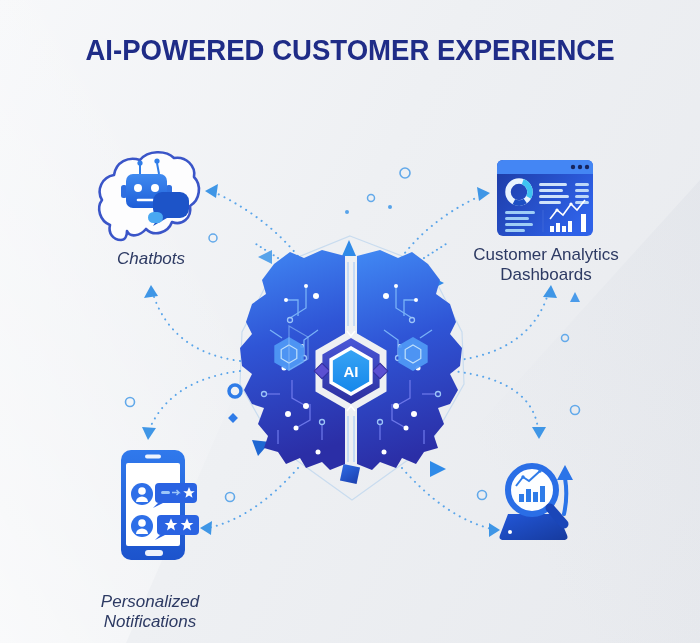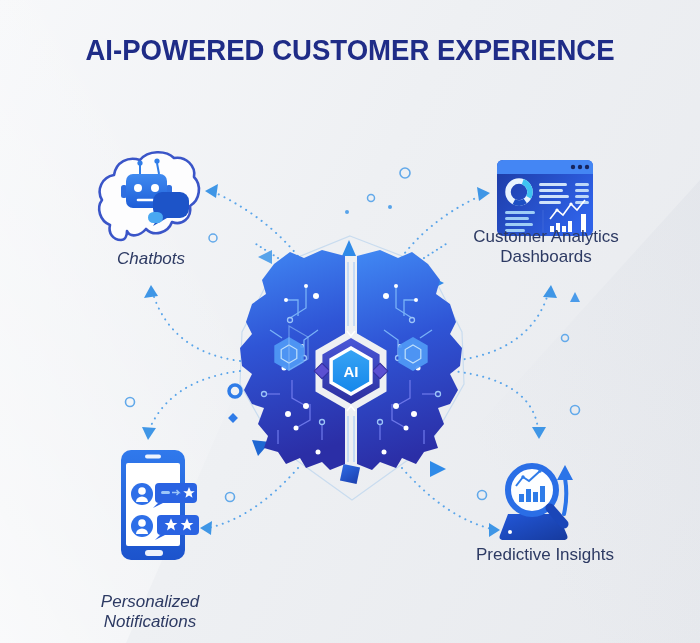--- a/index.html
+++ b/index.html
@@ -19,21 +19,21 @@
     text-align:center; font-size:29px; font-weight:bold; color:#1f2c87;
     letter-spacing:0px; transform:scaleX(.95); transform-origin:center;
   }
   .overlay { position:absolute; left:0; top:0; }
   .node { position:absolute; }
   .node-label {
     position:absolute; font-size:17px; color:#2d3a63; text-align:center;
     line-height:1.2; font-weight:400;
   }
   .lbl-chatbots   { left:76px;  top:249px; width:150px;font-style:italic; }
-  .lbl-dashboards { left:451px; top:227px; width:190px; }
+  .lbl-dashboards { left:451px; top:245px; width:190px; }
   .lbl-phone      { left:75px;  top:592px; width:150px;font-style:italic; }
   .lbl-predictive { left:450px; top:545px; width:190px; }
   .ico-chatbots   { left:93px;  top:148px; }
   .ico-dashboards { left:495px; top:158px; }
   .ico-phone      { left:105px; top:448px; }
   .ico-predictive { left:490px; top:452px; }
 </style>
 </head>
 <body>
 
@@ -342,14 +342,13 @@
         <rect x="36" y="37" width="5" height="13" fill="#2f7ce8"></rect>
         <rect x="43" y="40" width="5" height="10" fill="#2f7ce8"></rect>
         <rect x="50" y="34" width="5" height="16" fill="#2f7ce8"></rect>
         <polyline points="26,34 33,25 39,29 50,19" fill="none" stroke="#2f7ce8" stroke-width="2"></polyline>
         <circle cx="33" cy="25" r="1.7" fill="#2f7ce8"></circle>
         <circle cx="50" cy="19" r="1.7" fill="#2f7ce8"></circle>
       </g>
       <line x1="60" y1="56" x2="74" y2="72" stroke="#1a46b8" stroke-width="9" stroke-linecap="round"></line>
     </svg>
   </div>
-  <div class="node-label lbl-predictive">Predictive Insights</div>
 </div>
 
 </body></html>

